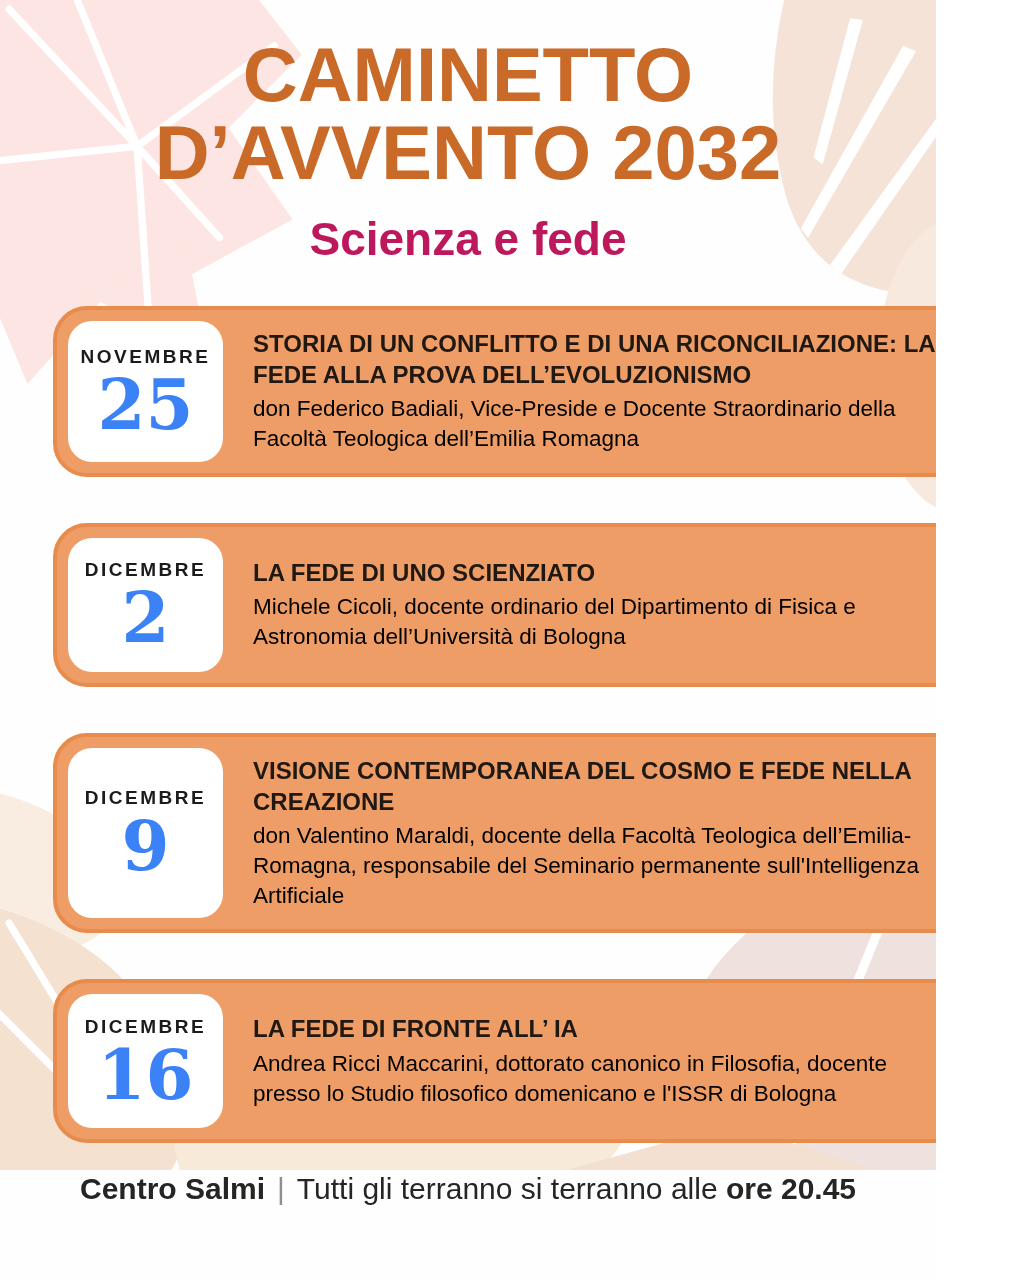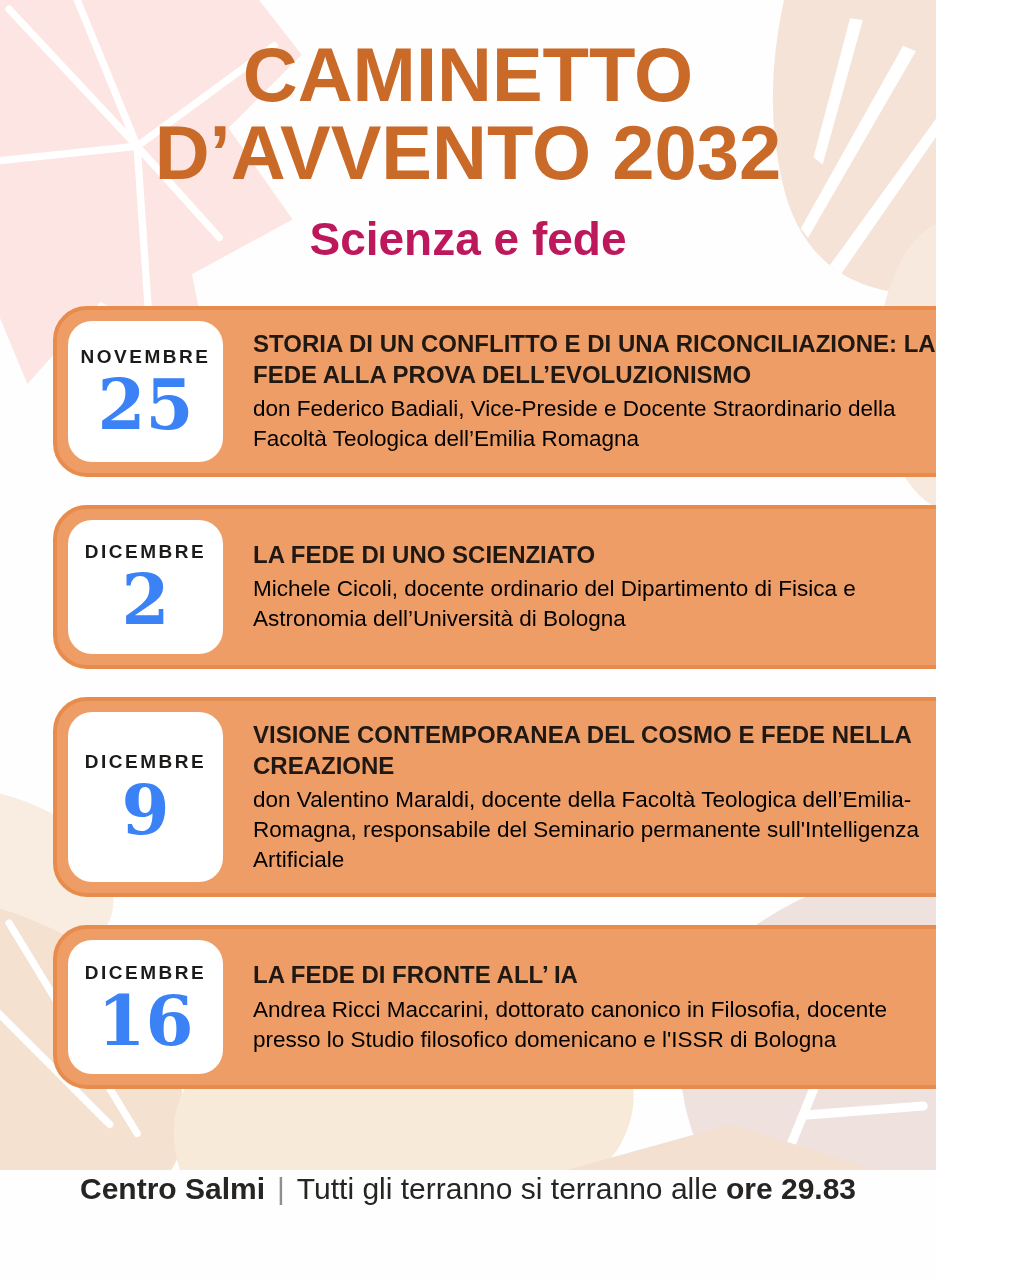--- a/index.html
+++ b/index.html
@@ -15,21 +15,21 @@
   .header { position:absolute; top:36px; left:0; right:0; text-align:center; z-index:1; }
   .title-line {
     color:#c96a29; font-size:76px; font-weight:800; line-height:78px;
     letter-spacing:0px; margin:0;
   }
   .subtitle { margin-top:20px; font-size:46px; font-weight:700; color:#be185d; }
 
   
   .cards {
     position:absolute; top:306px; left:53px; width:922px; z-index:1;
-    display:flex; flex-direction:column; gap:28px;
+    display:flex; flex-direction:column; gap:46px;
   }
   .card {
     box-sizing:border-box; background:#ef9d66;
     border:4px solid #e78c4c; border-radius:34px;
     display:flex; align-items:stretch; padding:11px; min-height:164px;
   }
   .badge {
     background:#ffffff; border-radius:24px; flex:0 0 155px;
     display:flex; flex-direction:column; align-items:center; justify-content:center;
     padding:4px 0;
@@ -164,16 +164,16 @@
       <div class="card-body">
         <p class="card-title">LA FEDE DI FRONTE ALL’ IA</p>
         <p class="card-speaker">Andrea Ricci Maccarini, dottorato canonico in Filosofia, docente presso lo Studio filosofico domenicano e l'ISSR di Bologna</p>
       </div>
     </div>
 
   </div>
 
   <div class="footer">
     <span class="venue">Centro Salmi</span><span class="sep">|</span><span class="info">Tutti gli terranno si terranno alle</span>
-    <span class="time">ore 29.83</span>
+    <span class="time">ore 20.45</span>
   </div>
 
 </div>
 
 </body></html>

